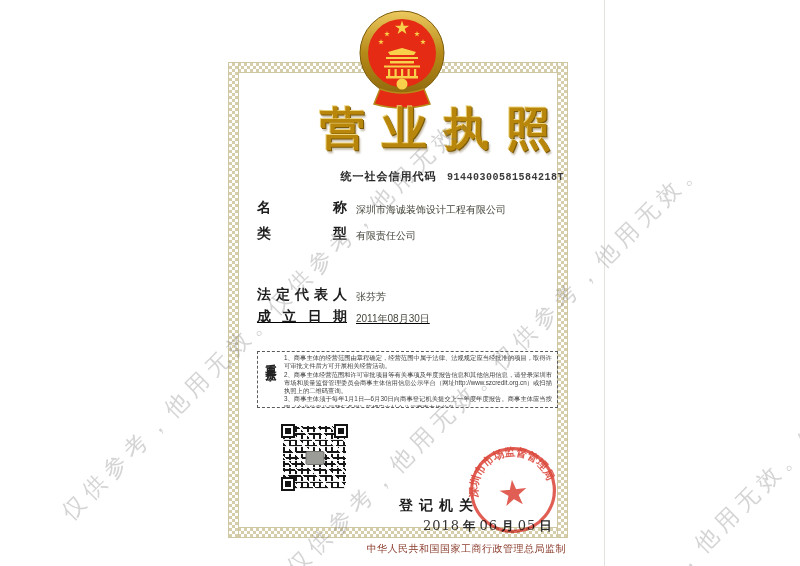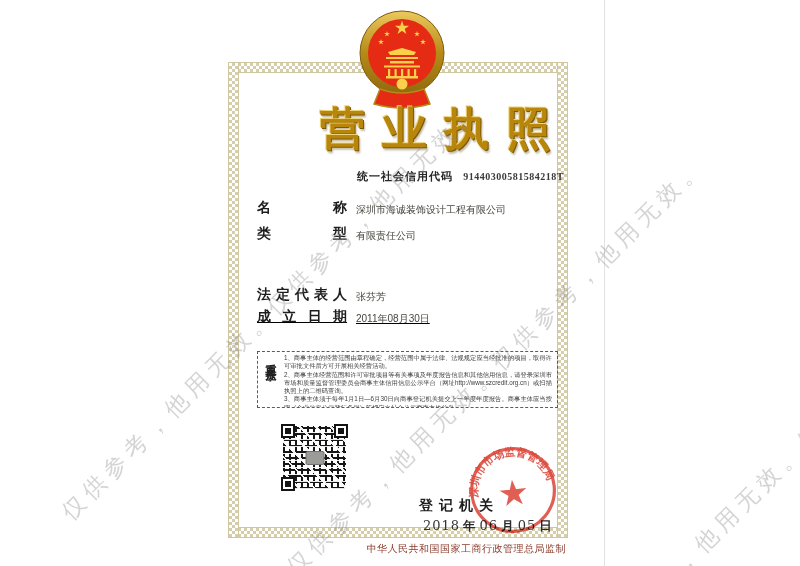--- a/index.html
+++ b/index.html
@@ -23,21 +23,21 @@
   .emblem{position:absolute;left:356px;top:9px;width:92px;height:100px;z-index:3;}
 
   .title{position:absolute;left:228px;top:99px;width:340px;z-index:3;
          text-align:right;font-size:45px;font-weight:bold;
          letter-spacing:17px;padding-left:17px;box-sizing:border-box;
          color:#b8860b;
          text-shadow:-1px -1px 0 #ecd27a, 1px 1px 0 #7a5a08, 2px 3px 2px rgba(90,60,0,.35);}
 
   .credit{position:absolute;left:228px;top:166px;width:336px;z-index:3;text-align:right;}
   .credit-label{font-weight:bold;font-size:11px;color:#262626;letter-spacing:1px;}
-  .credit-code{font-family:Liberation Serif, serif;font-size:10px;color:#3a3a3a;
+  .credit-code{font-family:Liberation Mono, monospace;font-size:10px;color:#3a3a3a;
                margin-left:6px;letter-spacing:.5px;font-weight:bold;}
 
   .field{position:absolute;left:257px;display:flex;z-index:3;align-items:center;}
   .f-label{width:90px;flex:none;font-size:14px;font-weight:bold;color:#1d1d1d;
            text-align:justify;text-align-last:justify;}
   .f-value{margin-left:9px;width:214px;font-size:10px;line-height:15px;
            color:#45443c;padding-top:2px;}
   .field-name{top:199px;} .field-type{top:225px;} .field-address{top:247px;}
   .field-legal{top:286px;} .field-date{top:308px;text-decoration:underline;}
 
@@ -58,21 +58,21 @@
         repeating-linear-gradient(0deg,#161616 0 2px,transparent 2px 6px);}
   .fp{position:absolute;width:14px;height:14px;border:2px solid #141414;
       background:#fff;box-sizing:border-box;}
   .fp::after{content:"";position:absolute;inset:2px;background:#141414;}
   .fp-tl{left:3px;top:3px;} .fp-tr{right:3px;top:3px;} .fp-bl{left:3px;bottom:3px;}
   .qr-logo{position:absolute;left:50%;top:50%;transform:translate(-50%,-50%);
            width:17px;height:12px;background:#9b9b97;border:1px solid #70706c;border-radius:2px;}
 
   .reg-label{position:absolute;left:399px;top:497px;width:74px;z-index:3;
              font-size:14px;font-weight:bold;color:#1d1d1d;
-             text-align:justify;text-align-last:justify;margin-left:20px;}
+             text-align:justify;text-align-last:justify;}
   .reg-date{position:absolute;left:420px;top:518px;z-index:3;font-size:12.5px;
             font-weight:bold;color:#2a2a2a;letter-spacing:1px;}
   .d-num{font-family:"DejaVu Serif",serif;font-weight:normal;font-size:13px;
          color:#333;margin:0 3px;}
 
   .seal{position:absolute;left:466px;top:443px;width:94px;height:94px;z-index:6;
         mix-blend-mode:multiply;opacity:.92;}
 
   .footer{position:absolute;left:228px;top:542px;width:338px;z-index:3;text-align:right;
           font-size:10px;color:#8a3b2b;letter-spacing:.5px;}

